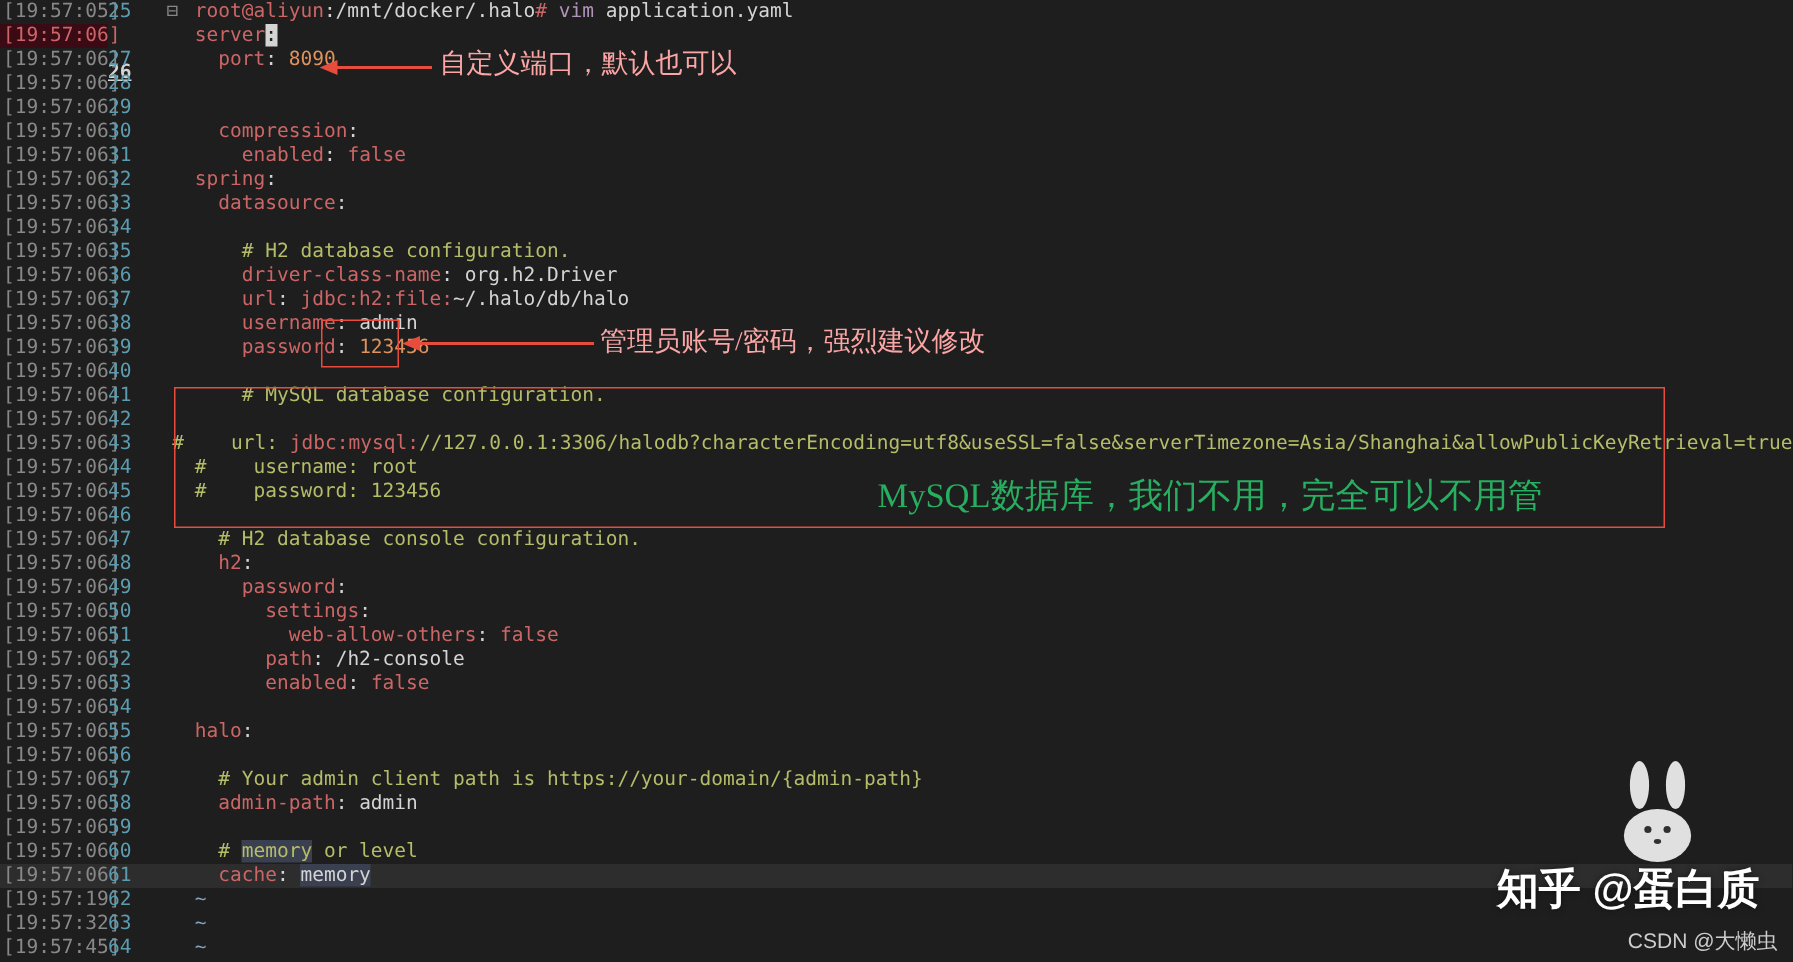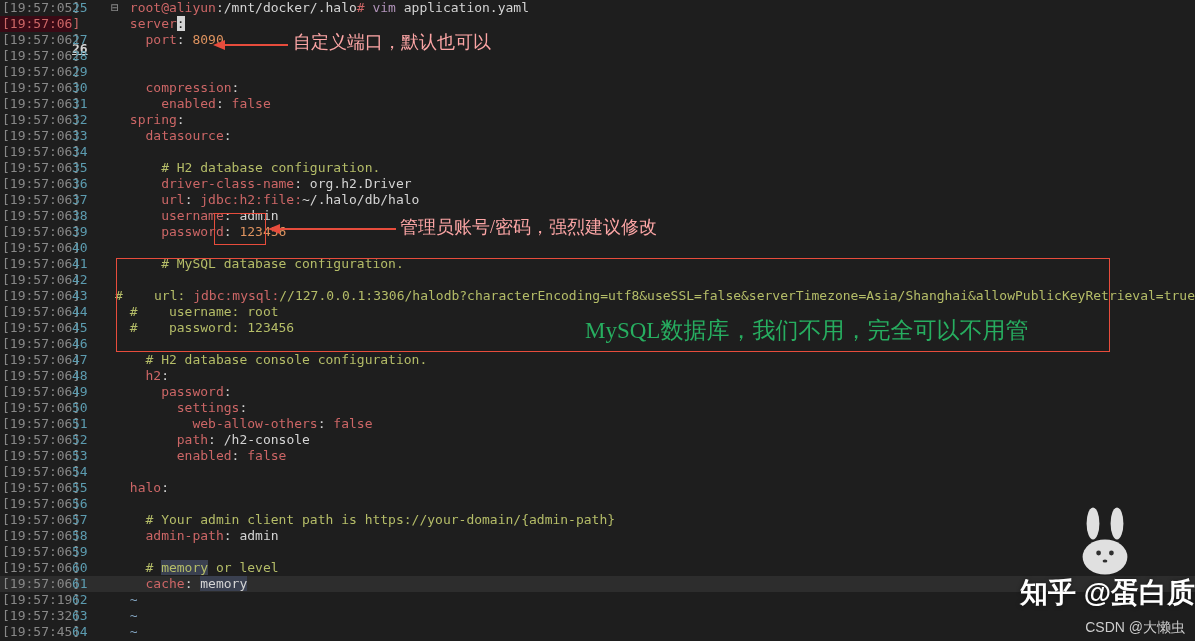--- a/index.html
+++ b/index.html
@@ -32,21 +32,21 @@
     .tilde { color: #81a2be; }
     .line-highlight { background: #2d2d2d; }
     .cursor-block { background: #d4d4d4; color: #1e1e1e; }
     .annotation-red { color: #fca5a5; font-family: 'SimSun', serif; font-size: 18px; position: absolute; pointer-events: none; }
     .annotation-green { color: #27ae60; font-family: 'SimSun', serif; font-size: 23px; position: absolute; pointer-events: none; }
     .red-box { border: 1.5px solid #e74c3c; position: absolute; pointer-events: none; }
     .arrow { position: absolute; pointer-events: none; }
     .arrow-line { stroke: #e74c3c; stroke-width: 2; fill: none; }
     .arrow-head { fill: #e74c3c; }
     .watermark { position: absolute; bottom: 8px; }
-    .wm-zhihu { right: 0; bottom: 40px; color: #fff; font-family: 'SimHei', sans-serif; font-size: 28px; font-weight: bold; text-shadow: 0 0 4px rgba(0,0,0,.5); }
+    .wm-zhihu { right: 22px; bottom: 40px; color: #fff; font-family: 'SimHei', sans-serif; font-size: 28px; font-weight: bold; text-shadow: 0 0 4px rgba(0,0,0,.5); }
     .wm-csdn { right: 10px; bottom: 6px; color: #ccc; font-family: 'SimSun', sans-serif; font-size: 14px; }
     .bunny { position: absolute; right: 50px; bottom: 60px; width: 80px; height: 80px; opacity: 0.9; }
   </style>
 </head>
 <body>
 
 <div class="editor" id="editor">
     <div class="line"><span class="timestamp">[19:57:05]</span><span class="linenum">25</span><span class="fold">⊟</span><span class="code"><span class="plain"> </span><span class="prompt-user">root@aliyun</span><span class="plain">:/mnt/docker/.halo</span><span class="prompt-user">#</span><span class="plain"> </span><span class="cmd">vim</span><span class="plain"> application.yaml</span></span></div>
     <div class="line"><span class="timestamp hl">[19:57:06]</span><span class="linenum hl">26</span><span class="fold"> </span><span class="code"><span class="plain"> </span><span class="key">server</span><span class="cursor-block">:</span></span></div>
     <div class="line"><span class="timestamp">[19:57:06]</span><span class="linenum">27</span><span class="fold"> </span><span class="code"><span class="plain">   </span><span class="key">port</span><span class="plain">: </span><span class="number">8090</span></span></div>

